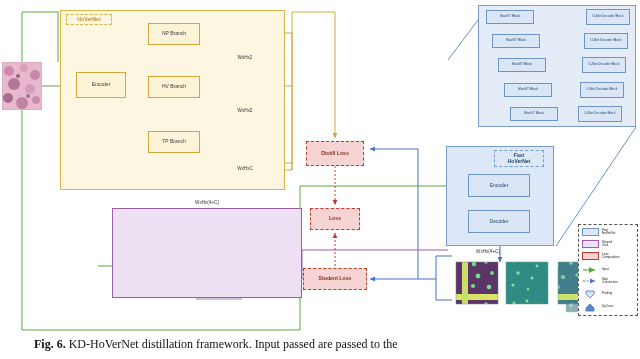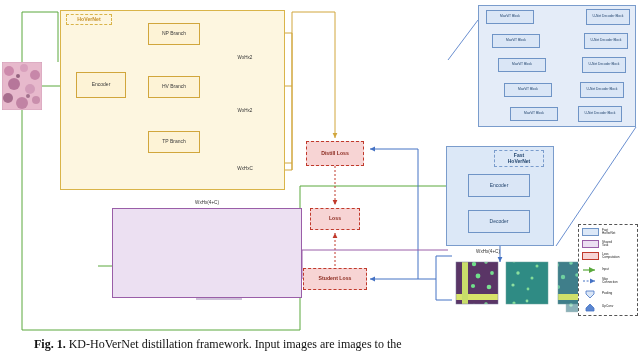--- a/index.html
+++ b/index.html
@@ -378,17 +378,17 @@
   <div class="lgrow" style="left:582px;top:303px;">
     <span class="lgsw" style="position:relative;">
       <svg width="17" height="9">
           <path d="M8,1 L12,5 L12,8 L4,8 L4,5 Z" fill="#5b86d0" stroke="#4472c4" stroke-width=".8"></path>
         </svg>
     </span>
     <span class="lgtxt">UpConv</span>
   </div>
 
   <div id="caption">
-    <b>Fig. 1.</b>
-    <span>KD-HoVerNet distillation framework. Input images are images to the</span>
+    <b>Fig. 6.</b>
+    <span>KD-HoVerNet distillation framework. Input passed are passed to the</span>
   </div>
 
 </div>
 
 </body></html>

